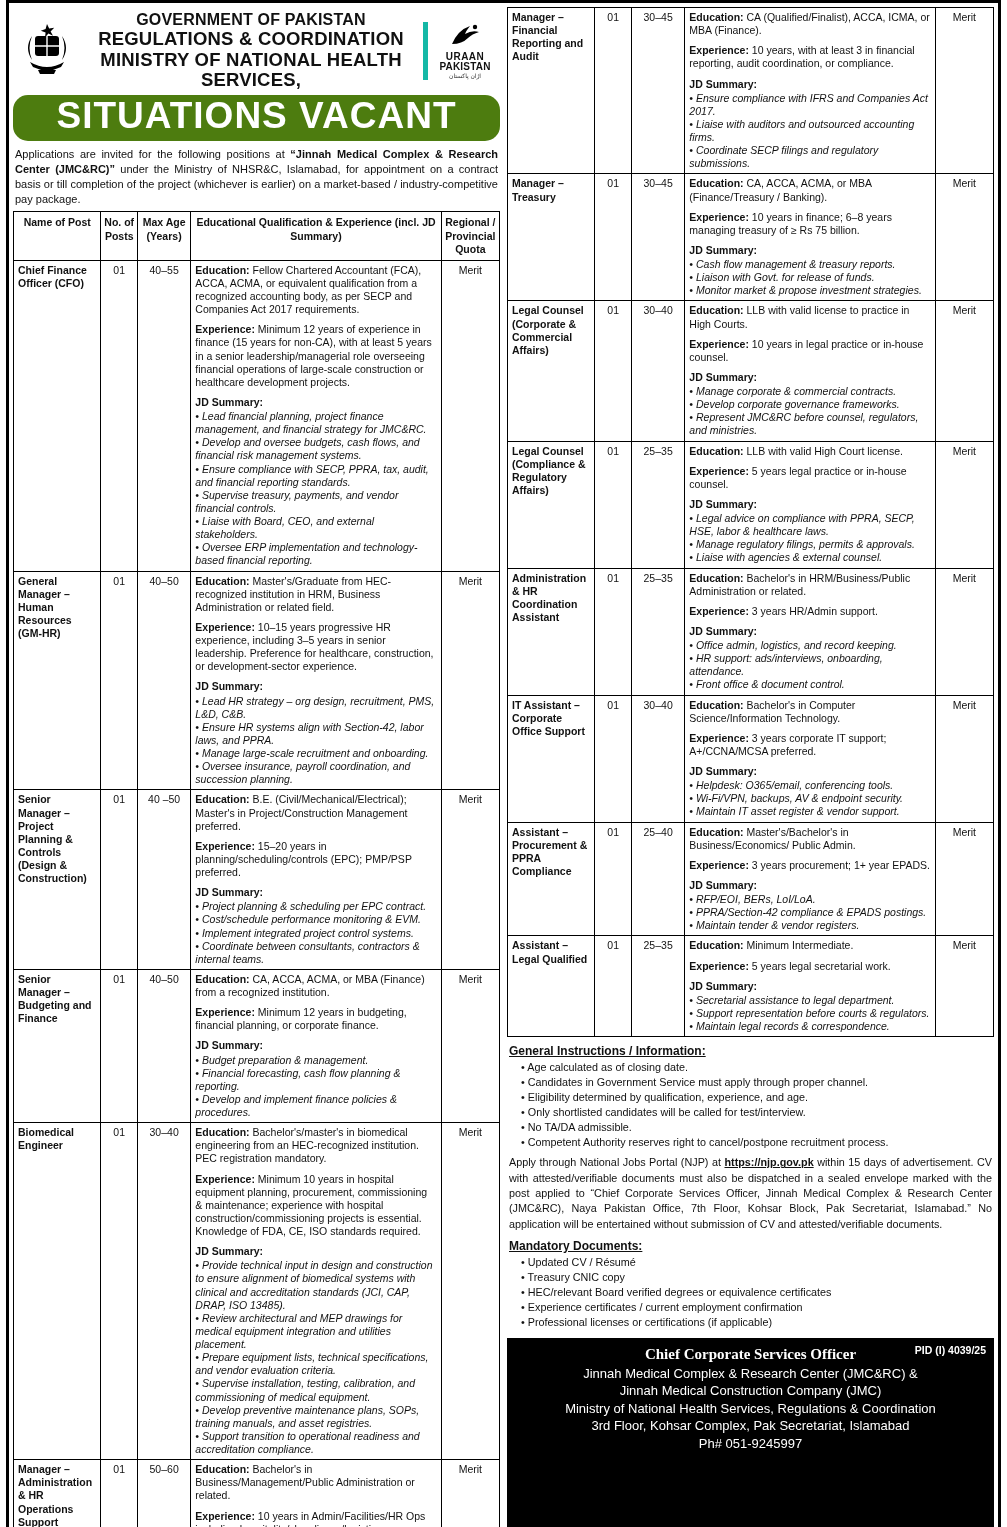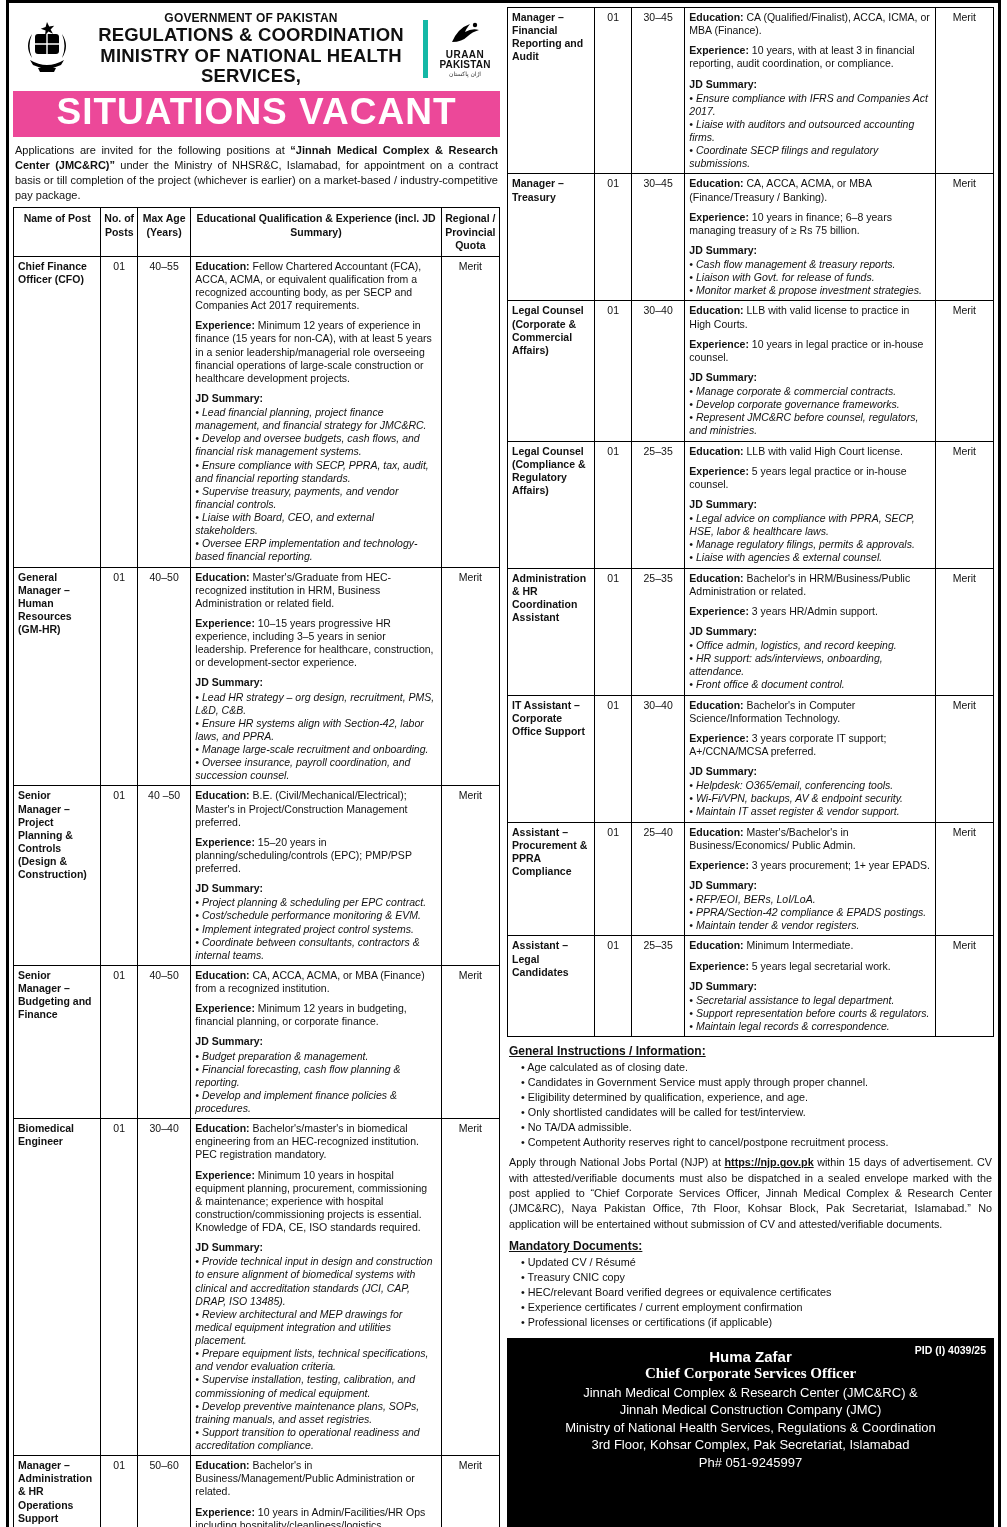--- a/index.html
+++ b/index.html
@@ -5,30 +5,30 @@
   html,body{margin:0;padding:0;background:#fff;color:#111;
     font-family:"Liberation Sans","DejaVu Sans",sans-serif;}
   .ad{width:995px;margin:0 auto;border:3px solid #000;padding:4px;
     display:flex;gap:7px;box-sizing:border-box;}
   .col{flex:1;min-width:0;display:flex;flex-direction:column;}
 
   
   .masthead{display:flex;align-items:center;gap:6px;padding:4px 2px 2px 2px;}
   .emblem{width:64px;flex:0 0 64px;text-align:center;}
   .masthead-center{flex:1;text-align:center;}
-  .govt-line{font-size:12px;font-weight:bold;letter-spacing:.2px;}
+  .govt-line{font-size:16px;font-weight:bold;letter-spacing:.2px;}
   .ministry-line{font-size:18.5px;font-weight:bold;line-height:1.12;letter-spacing:.2px;}
   .uraan{width:66px;flex:0 0 66px;text-align:center;border-left:5px solid #14b8a6;padding-left:4px;}
   .uraan .u1{font-size:10px;font-weight:bold;letter-spacing:.5px;line-height:1.05;}
   .uraan .u2{font-size:10px;font-weight:bold;letter-spacing:.2px;line-height:1.05;}
   .uraan .urdu{font-size:6px;color:#333;line-height:1.2;}
 
-  .banner{background:#ec4899;color:#fff;text-align:center;font-weight:bold;
+  .banner{background:#4d7c0f;color:#fff;text-align:center;font-weight:bold;
     font-size:37px;letter-spacing:1px;padding:2px 0 5px 0;margin:2px 0 4px 0;
-    transform-origin:center;line-height:1.05;}
+    transform-origin:center;line-height:1.05;border-radius:15px;}
 
   .intro{font-size:11px;line-height:1.35;text-align:justify;margin:2px 2px 5px 2px;}
 
   
   table{border-collapse:collapse;width:100%;table-layout:fixed;}
   th,td{border:1.5px solid #000;padding:3px 4px;vertical-align:top;
     font-size:10.5px;line-height:1.25;word-wrap:break-word;}
   th{text-align:center;font-weight:bold;padding:4px 2px;}
   col.c-post{width:18%;} col.c-num{width:7.5%;} col.c-age{width:11%;}
   col.c-edu{width:51.5%;} col.c-quota{width:12%;}
@@ -134,21 +134,21 @@
             <td class="post">General Manager – Human Resources (GM-HR)</td>
             <td class="num">01</td>
             <td class="age">40–50</td>
             <td class="edu">
               <p class="sec"><b>Education: </b>Master's/Graduate from HEC-recognized institution in HRM, Business Administration or related field.</p>
               <p class="sec"><b>Experience: </b>10–15 years progressive HR experience, including 3–5 years in senior leadership. Preference for healthcare, construction, or development-sector experience.</p>
               <p class="jd-head"><b>JD Summary:</b></p>
               <div class="bullet">• Lead HR strategy – org design, recruitment, PMS, L&amp;D, C&amp;B.</div>
               <div class="bullet">• Ensure HR systems align with Section-42, labor laws, and PPRA.</div>
               <div class="bullet">• Manage large-scale recruitment and onboarding.</div>
-              <div class="bullet">• Oversee insurance, payroll coordination, and succession counsel.</div>
+              <div class="bullet">• Oversee insurance, payroll coordination, and succession planning.</div>
             </td>
             <td class="quota">Merit</td>
           </tr>
           <tr>
             <td class="post">Senior Manager – Project Planning &amp; Controls (Design &amp; Construction)</td>
             <td class="num">01</td>
             <td class="age">40 –50</td>
             <td class="edu">
               <p class="sec"><b>Education: </b>B.E. (Civil/Mechanical/Electrical); Master's in Project/Construction Management preferred.</p>
               <p class="sec"><b>Experience: </b>15–20 years in planning/scheduling/controls (EPC); PMP/PSP preferred.</p>
@@ -308,21 +308,21 @@
               <p class="sec"><b>Education: </b>Master's/Bachelor's in Business/Economics/ Public Admin.</p>
               <p class="sec"><b>Experience: </b>3 years procurement; 1+ year EPADS.</p>
               <p class="jd-head"><b>JD Summary:</b></p>
               <div class="bullet">• RFP/EOI, BERs, LoI/LoA.</div>
               <div class="bullet">• PPRA/Section-42 compliance &amp; EPADS postings.</div>
               <div class="bullet">• Maintain tender &amp; vendor registers.</div>
             </td>
             <td class="quota">Merit</td>
           </tr>
           <tr>
-            <td class="post">Assistant – Legal Candidates</td>
+            <td class="post">Assistant – Legal Qualified</td>
             <td class="num">01</td>
             <td class="age">25–35</td>
             <td class="edu">
               <p class="sec"><b>Education: </b>Minimum Intermediate.</p>
               <p class="sec"><b>Experience: </b>5 years legal secretarial work.</p>
               <p class="jd-head"><b>JD Summary:</b></p>
               <div class="bullet">• Secretarial assistance to legal department.</div>
               <div class="bullet">• Support representation before courts &amp; regulators.</div>
               <div class="bullet">• Maintain legal records &amp; correspondence.</div>
             </td>
@@ -353,21 +353,20 @@
           <div class="bullet">• Updated CV / Résumé</div>
           <div class="bullet">• Treasury CNIC copy</div>
           <div class="bullet">• HEC/relevant Board verified degrees or equivalence certificates</div>
           <div class="bullet">• Experience certificates / current employment confirmation</div>
           <div class="bullet">• Professional licenses or certifications (if applicable)</div>
         </div>
     </div>
 
     <div class="footer-black">
       <div class="pid">PID (I) 4039/25</div>
-      <div class="sig-name">Huma Zafar</div>
       <div class="sig-title">Chief Corporate Services Officer</div>
       <div id="footer-lines">
           <div class="sig-line">Jinnah Medical Complex &amp; Research Center (JMC&amp;RC) &amp;</div>
           <div class="sig-line">Jinnah Medical Construction Company (JMC)</div>
           <div class="sig-line">Ministry of National Health Services, Regulations &amp; Coordination</div>
           <div class="sig-line">3rd Floor, Kohsar Complex, Pak Secretariat, Islamabad</div>
           <div class="sig-line">Ph# 051-9245997</div>
         </div>
     </div>
   </div>

